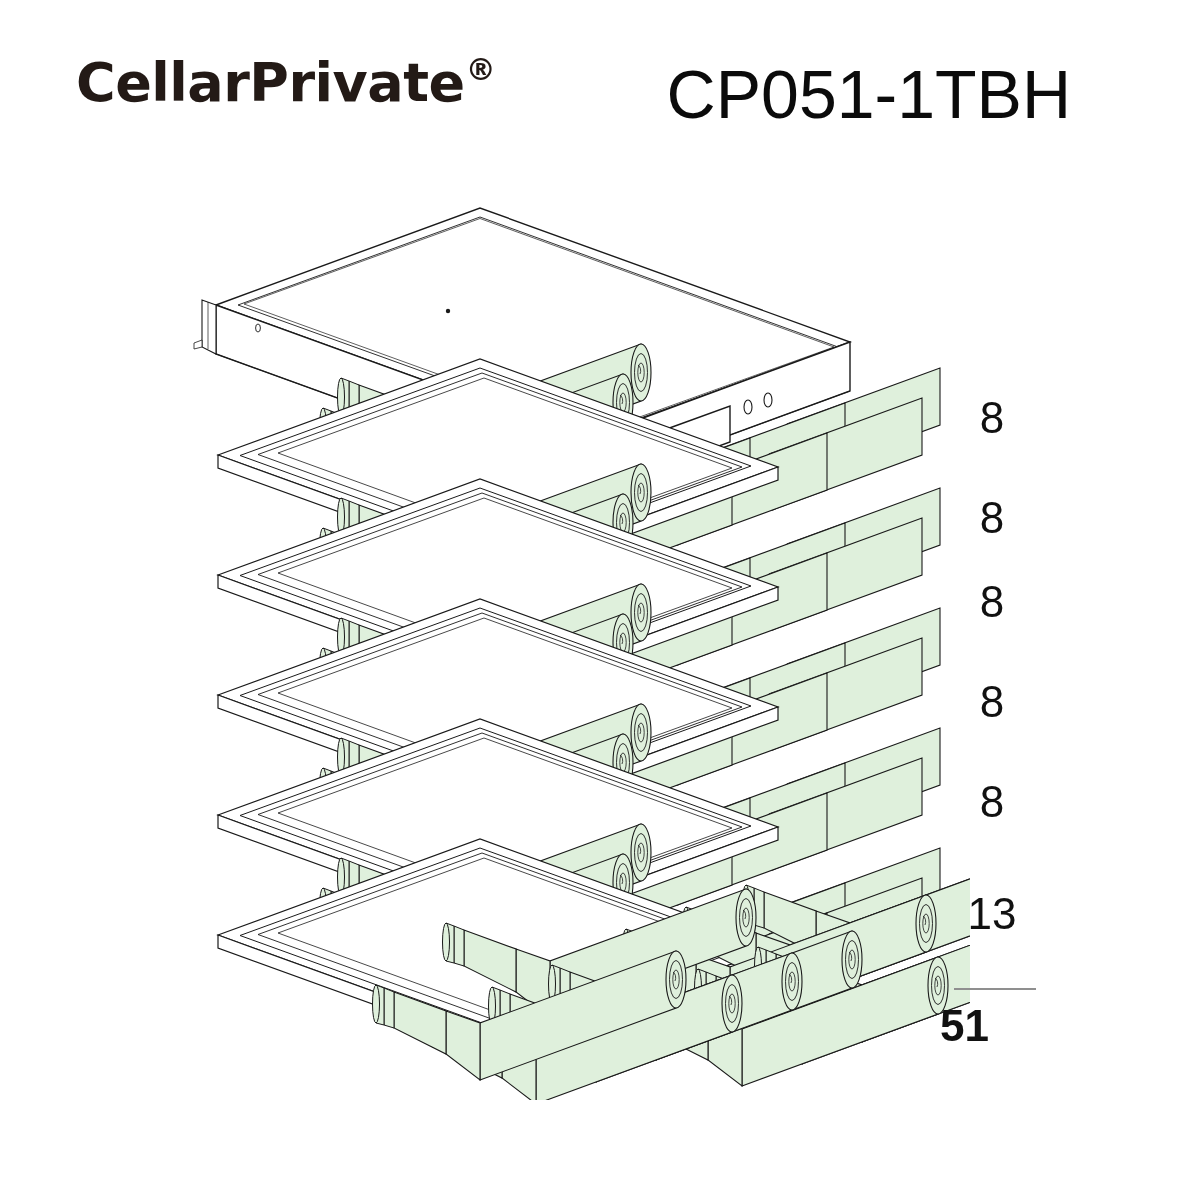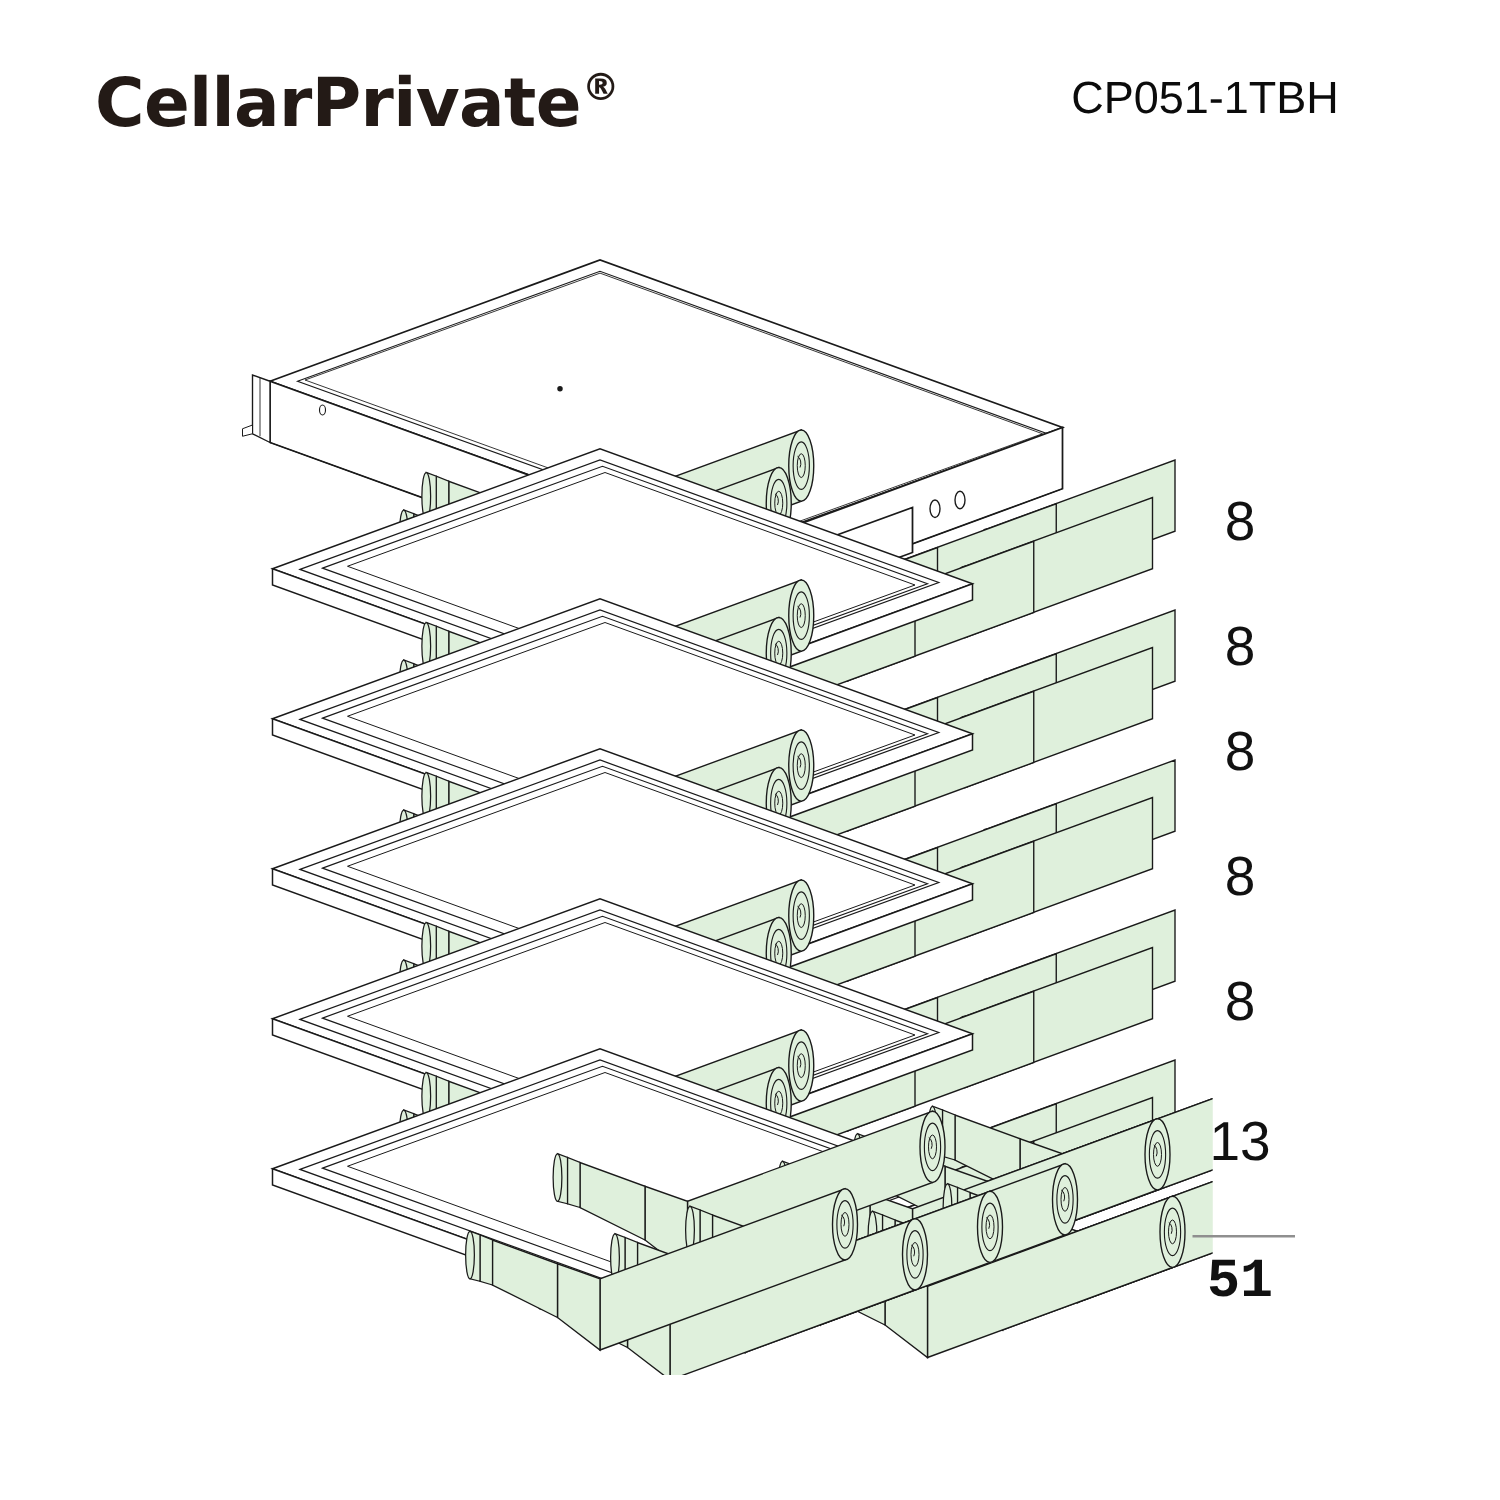--- a/index.html
+++ b/index.html
@@ -44,21 +44,21 @@
     top: -2px;
     left: 1px;
   }
 
   .model {
     position: absolute;
     right: 72px;
     top: 60px;
     font-family: "Liberation Sans", sans-serif;
     font-weight: normal;
-    font-size: 36px;
+    font-size: 68px;
     line-height: 1;
     color: #0b0b0b;
     white-space: nowrap;
   }
 
   
   #drawing {
     position: absolute;
     left: 150px;
     top: 180px;
@@ -82,22 +82,21 @@
     text-align: center;
     font-family: "Liberation Sans", sans-serif;
     font-size: 44px;
     line-height: 1;
     color: #111111;
   }
   .cap-total {
     position: absolute;
     left: 0;
     width: 104px;
-    text-align: center;
-    font-family: Liberation Mono, monospace;
+    font-family: Liberation Sans, sans-serif;
     font-weight: bold;
     font-size: 44px;
     line-height: 1;
     color: #111111;
   }
   .cap-rule {
     position: absolute;
     left: 14px;
     width: 82px;
     height: 2px;

